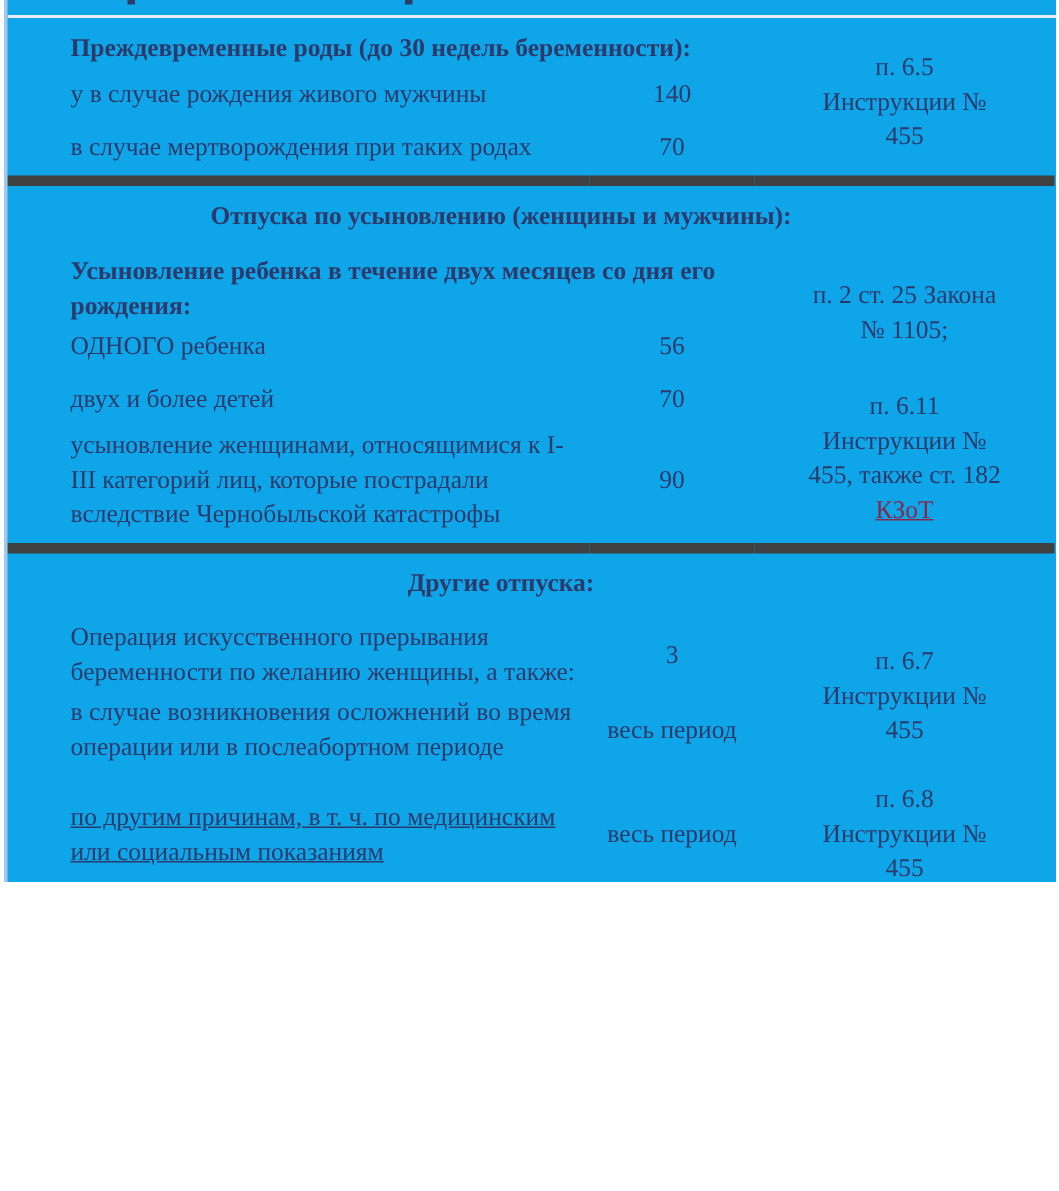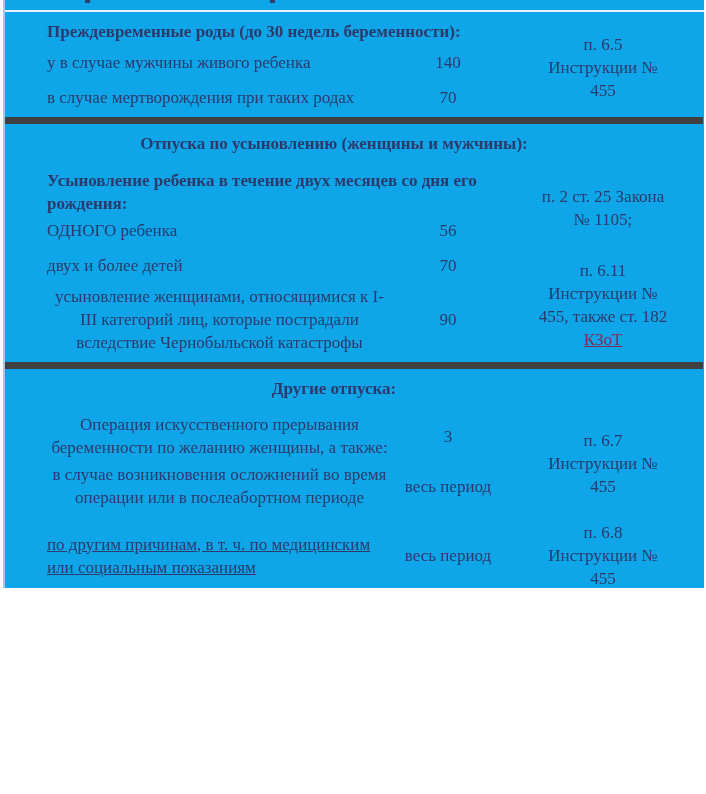--- a/index.html
+++ b/index.html
@@ -64,21 +64,21 @@
   }
   .rowA td { padding-top: 8px; padding-bottom: 2px; }
   .rowC td { padding-bottom: 8px; }
   .rowE td { padding-top: 6px; padding-bottom: 2px; }
   .rowF td { padding-top: 2px; }
   .rowH td { padding-top: 2px; padding-bottom: 8px; }
   .rowJ1 td { padding-top: 5px; padding-bottom: 2px; }
   .rowJ2 td { padding-top: 2px; }
   .rowK td { padding-bottom: 9px; }
   .maxw460 { display: block; max-width: 460px; }
-  .maxw345 { display: block; max-width: 345px; text-align: center; }
+  .maxw345 { display: block; max-width: 345px; }
   .maxw335 { display: block; max-width: 335px; text-decoration: underline; }
 
   .docs-heading {
     margin: 14px 0 0 46px;
     font-weight: bold;
   }
   ul.docs-list {
     margin: 18px 0 0 46px;
     padding-left: 33px;
     line-height: 26px;
@@ -110,21 +110,21 @@
     <tbody>
         <tr class="rowA">
       <td class="label bold" colspan="2">Преждевременные роды (до 30 недель беременности):</td>
       <td class="ref" rowspan="3">
         <span class="line">п. 6.5</span>
         <span class="line">Инструкции №</span>
         <span class="line">455</span>
       </td>
     </tr>
     <tr>
-      <td class="label">у в случае мужчины живого ребенка</td>
+      <td class="label">у в случае рождения живого мужчины</td>
       <td class="value">140</td>
     </tr>
     <tr class="rowC">
       <td class="label">в случае мертворождения при таких родах</td>
       <td class="value">70</td>
     </tr>
 
     <tr class="section-title">
       <td colspan="3">Отпуска по усыновлению (женщины и мужчины):</td>
     </tr>

